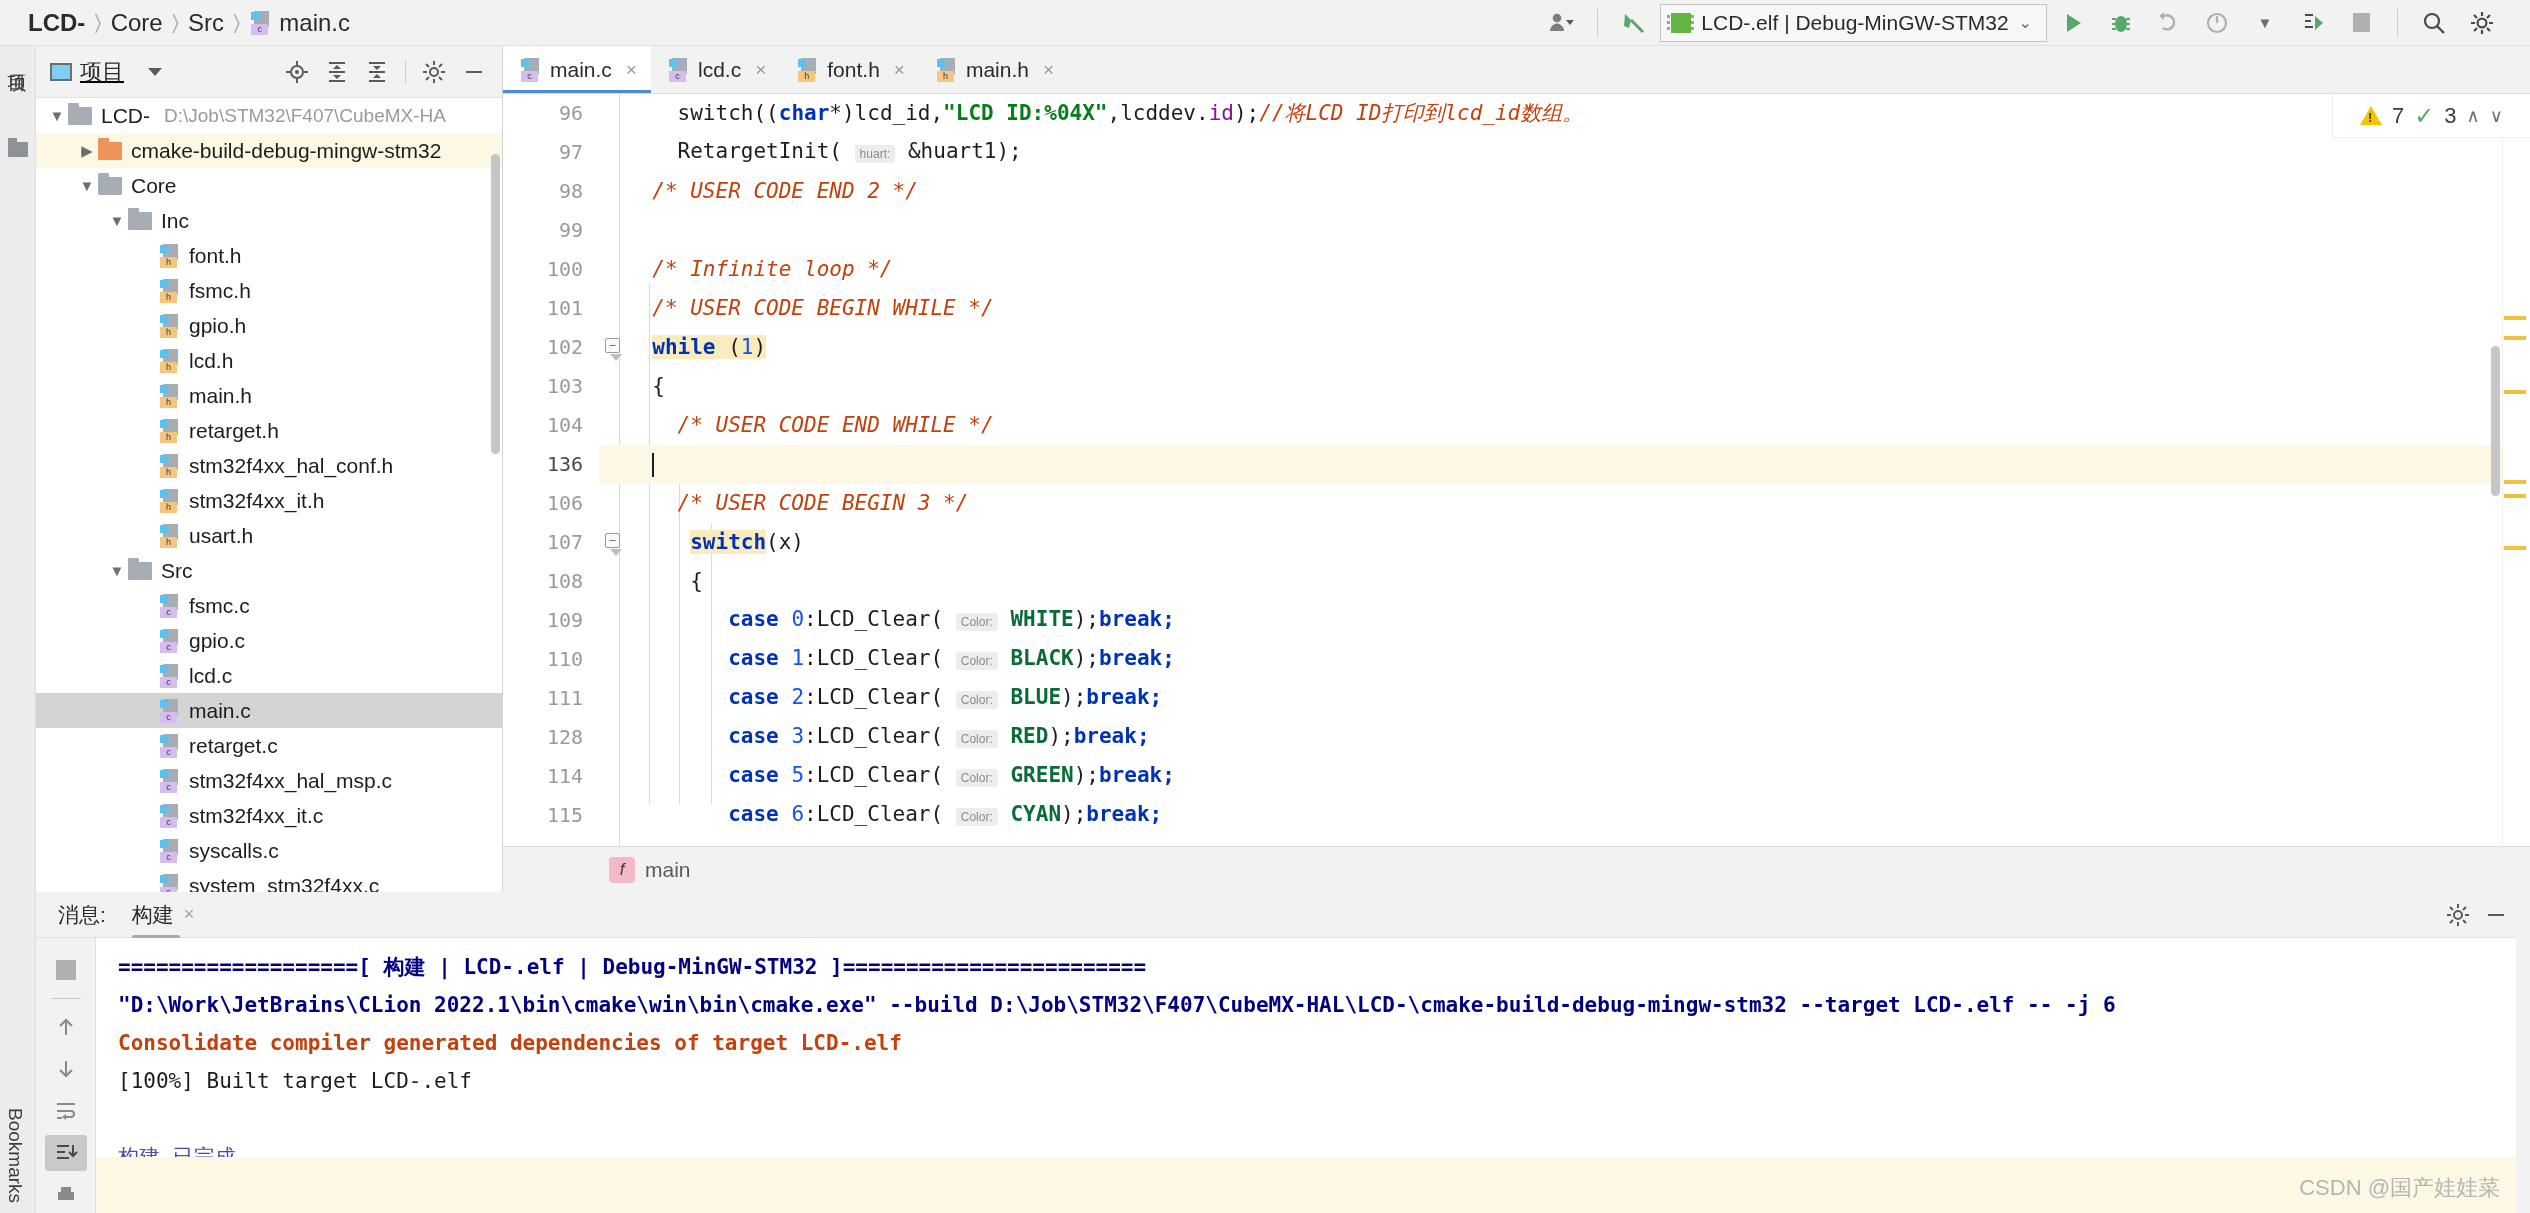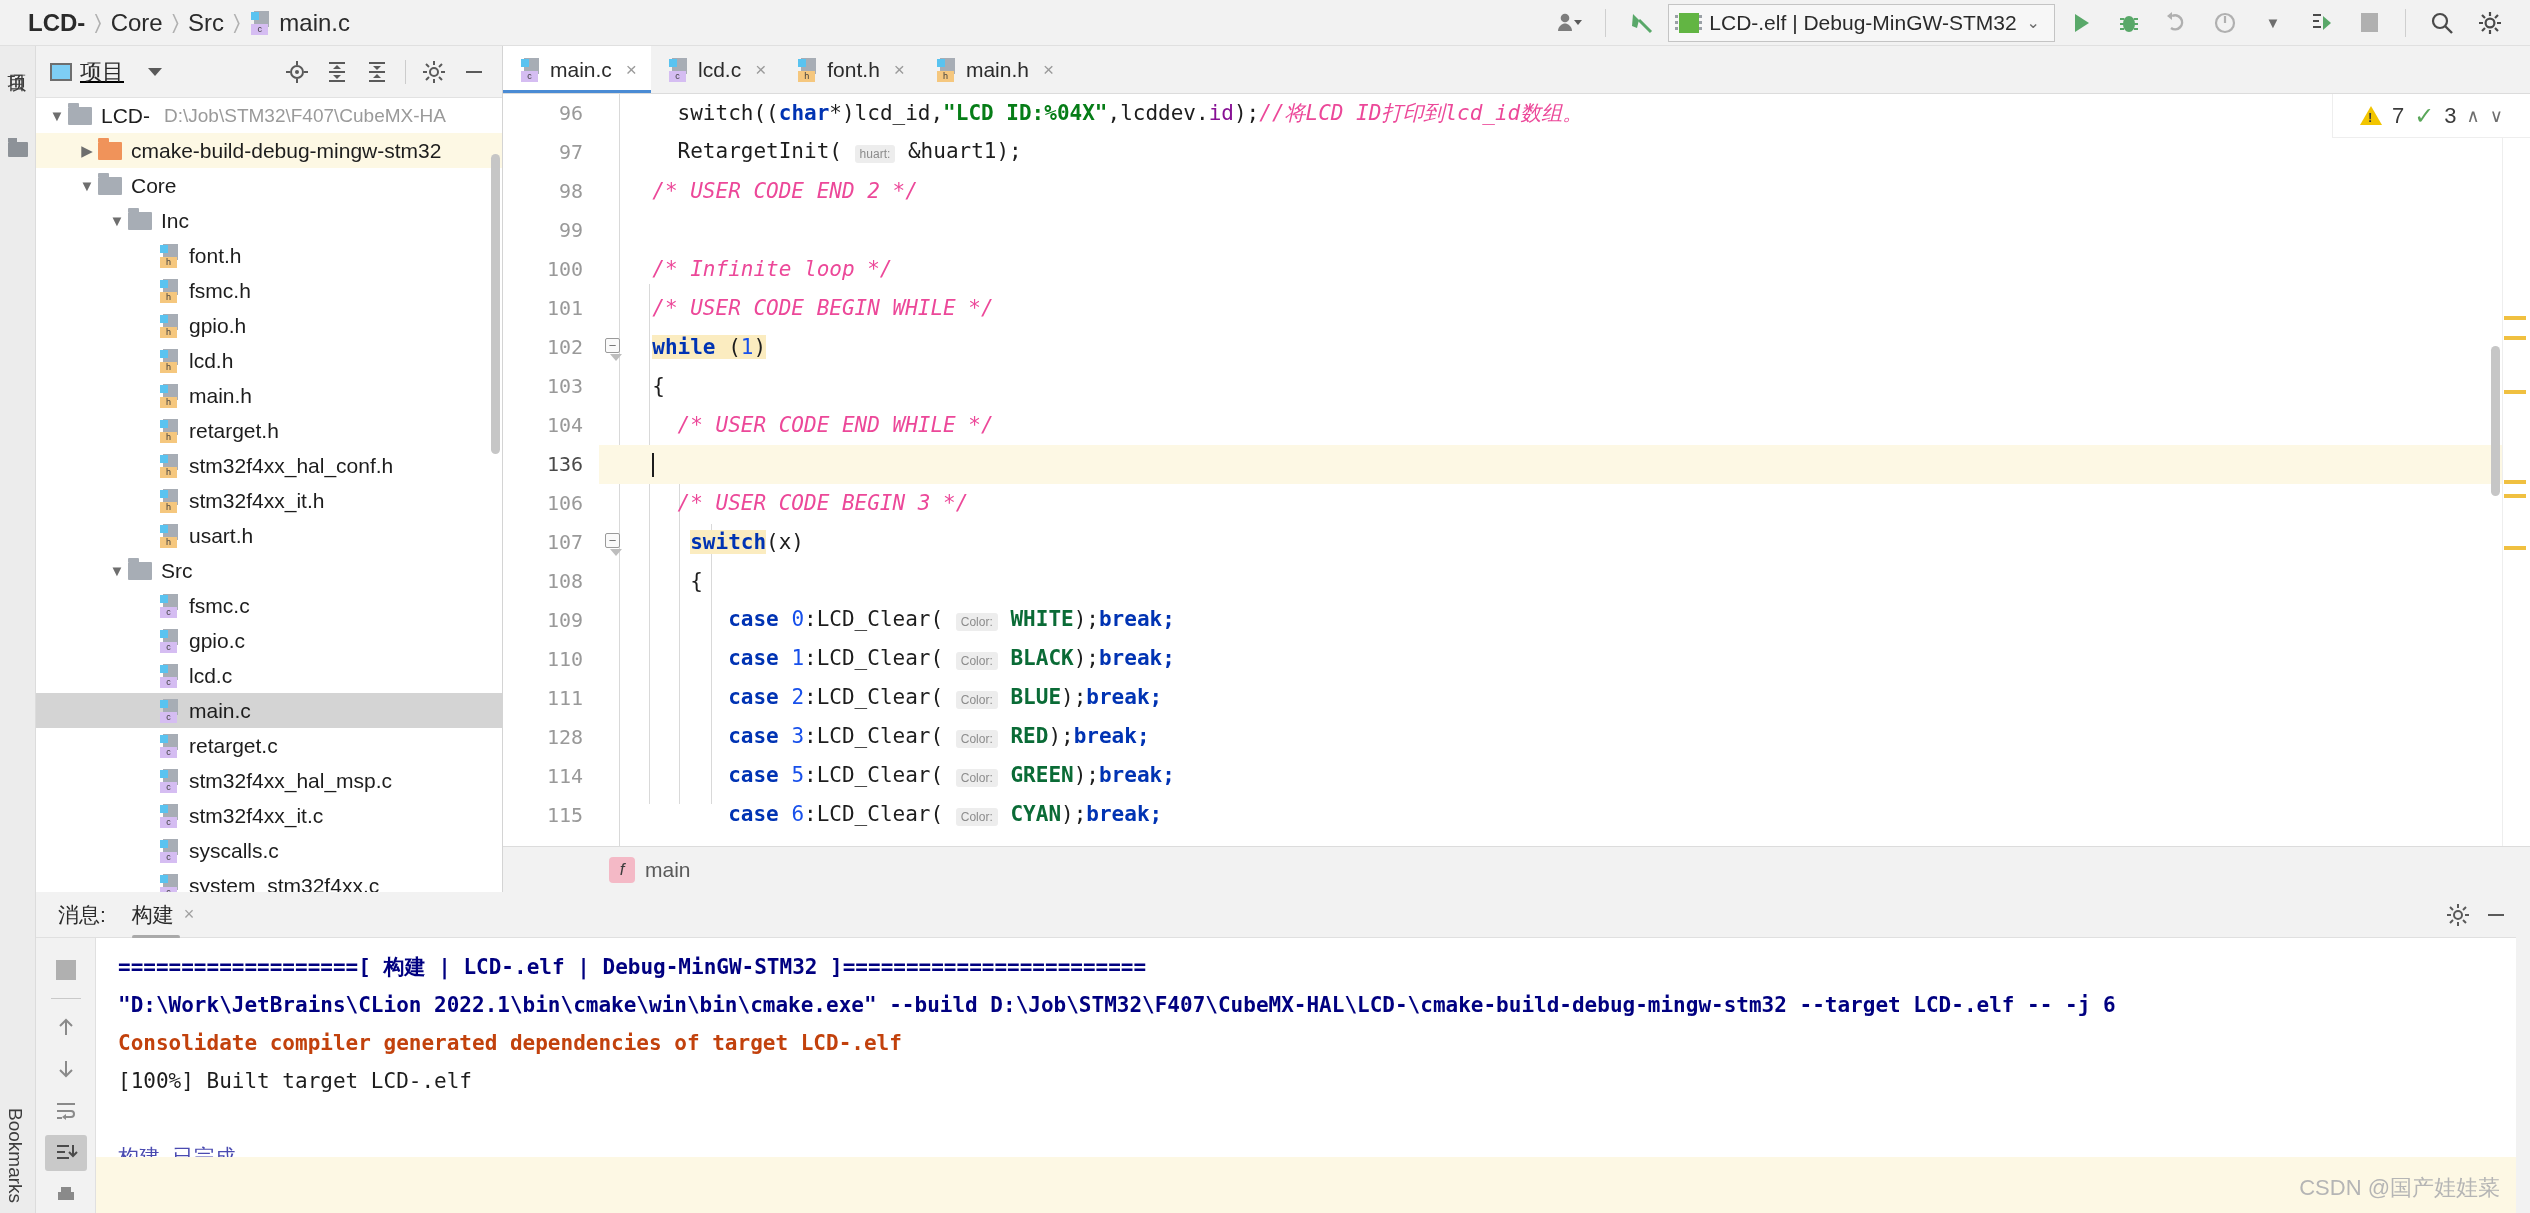--- a/index.html
+++ b/index.html
@@ -38,21 +38,21 @@
     background: #59c3f0;
   }
   .ficon .tag {
     position: absolute; left: 2px; bottom: 0px; width: 17px; height: 11px;
     font-size: 9px; line-height: 11px; text-align: center;
     color: #3b3b3b; font-family: "Liberation Sans", sans-serif;
   }
   .ficon .tag.c { background: #d5bdf2; }
   .ficon .tag.h { background: #f5c77e; }
 
-  .tb-right { margin-left: auto; display: flex; align-items: center; gap: 4px; padding-right: 18px; }
+  .tb-right { margin-left: auto; display: flex; align-items: center; gap: 4px; padding-right: 26px; }
   .tb-btn {
     width: 44px; height: 40px; display: flex; align-items: center; justify-content: center;
     color: #6e6e6e;
   }
   .tb-sep { width: 1px; height: 28px; background: #cfcfcf; margin: 0 10px; }
   .runcfg {
     display: flex; align-items: center; gap: 10px;
     height: 38px; padding: 0 14px 0 10px;
     border: 1px solid #c4c4c4; background: #f7f7f7;
     font-size: 21px; color: #2b2b2b; white-space: nowrap;
@@ -177,21 +177,21 @@
   .fold .minus::after {
     content:""; position:absolute; left: 4px; top: 15px;
     border-left: 6px solid transparent; border-right: 6px solid transparent;
     border-top: 7px solid #bdbdbd;
   }
   .ctext {
     font-family: "DejaVu Sans Mono", monospace; font-size: 21px;
     white-space: pre; line-height: 39px; color: #1d1d1d;
   }
   .kw { color: #0033b3; font-weight: bold; }
-  .cm { color: #ec4899; font-style: italic; }
+  .cm { color: #c2410c; font-style: italic; }
   .str { color: #067d17; font-weight: bold; }
   .num { color: #1750eb; }
   .fld { color: #871094; }
   .const { color: #0a6b36; font-weight: bold; }
   .hint {
     background: #ededed; color: #8c8c8c; font-size: 12px;
     padding: 2px 5px; border-radius: 3px; font-family: "Liberation Sans", sans-serif;
   }
   .hl-ident { background: #fbecc0; }
   .caret {

